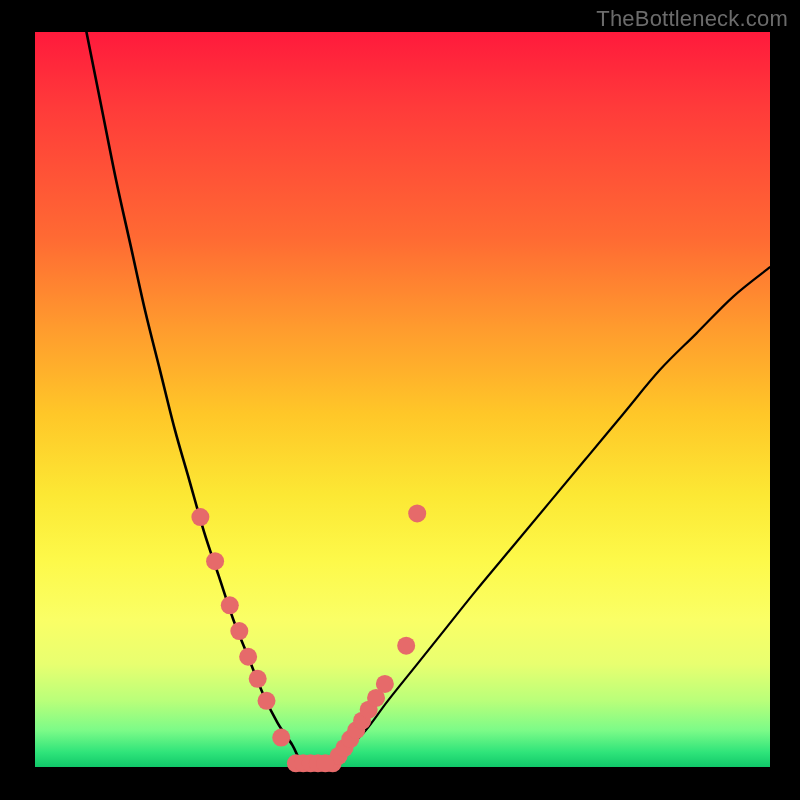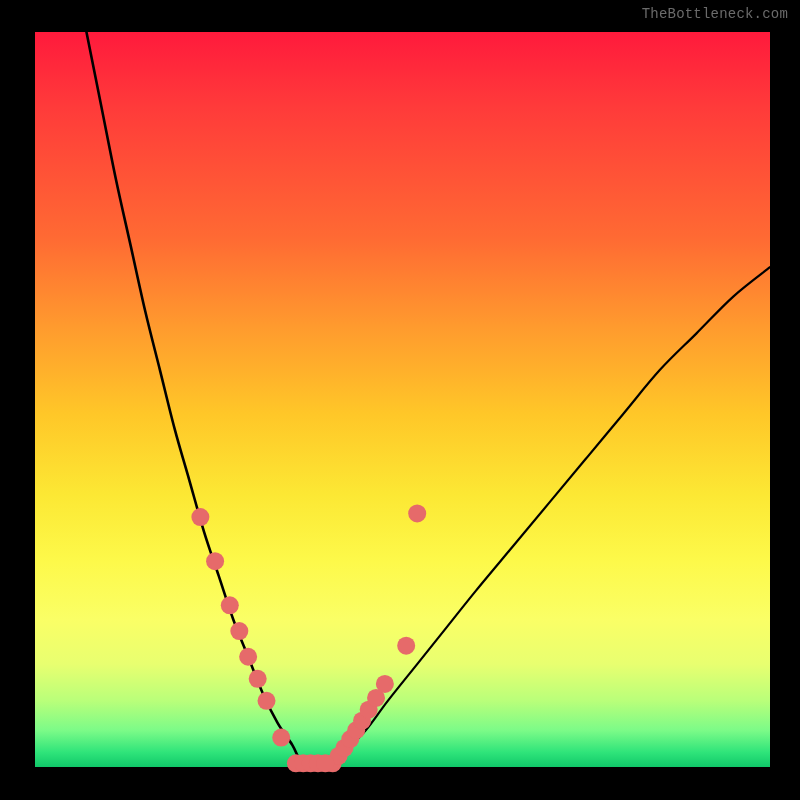--- a/index.html
+++ b/index.html
@@ -41,25 +41,24 @@
       #7cfb88 95%,
       #2fe47a 98%,
       #10c869 100%
     );
   }
   .watermark {
     position: absolute;
     top: 6px;
     right: 12px;
     color: #6b6b6b;
-    font-size: 14px;
+    font-size: 22px;
     font-weight: 500;
     letter-spacing: 0.2px;
     user-select: none;
-    font-family: Liberation Mono, monospace;
   }
   svg.overlay {
     position: absolute;
     left: 35px;
     top: 32px;
     width: 735px;
     height: 735px;
     overflow: visible;
   }
 </style>

